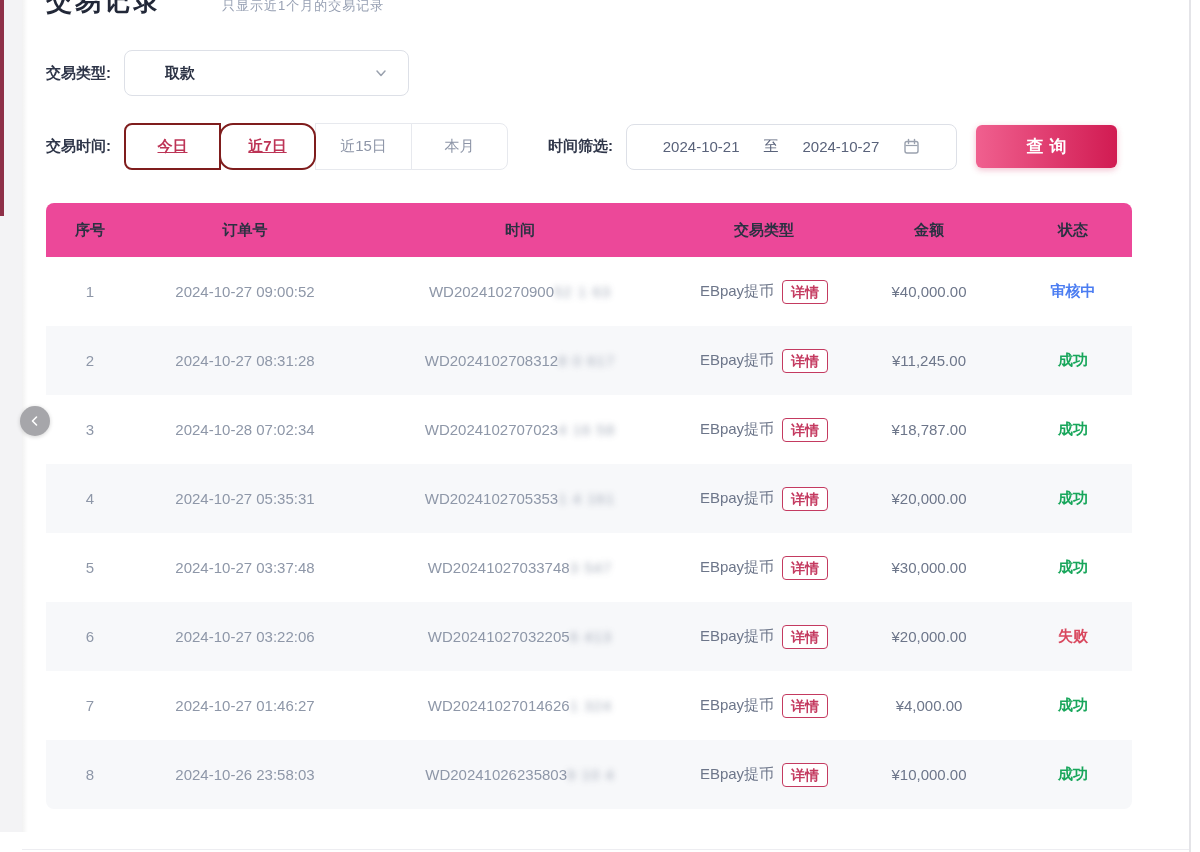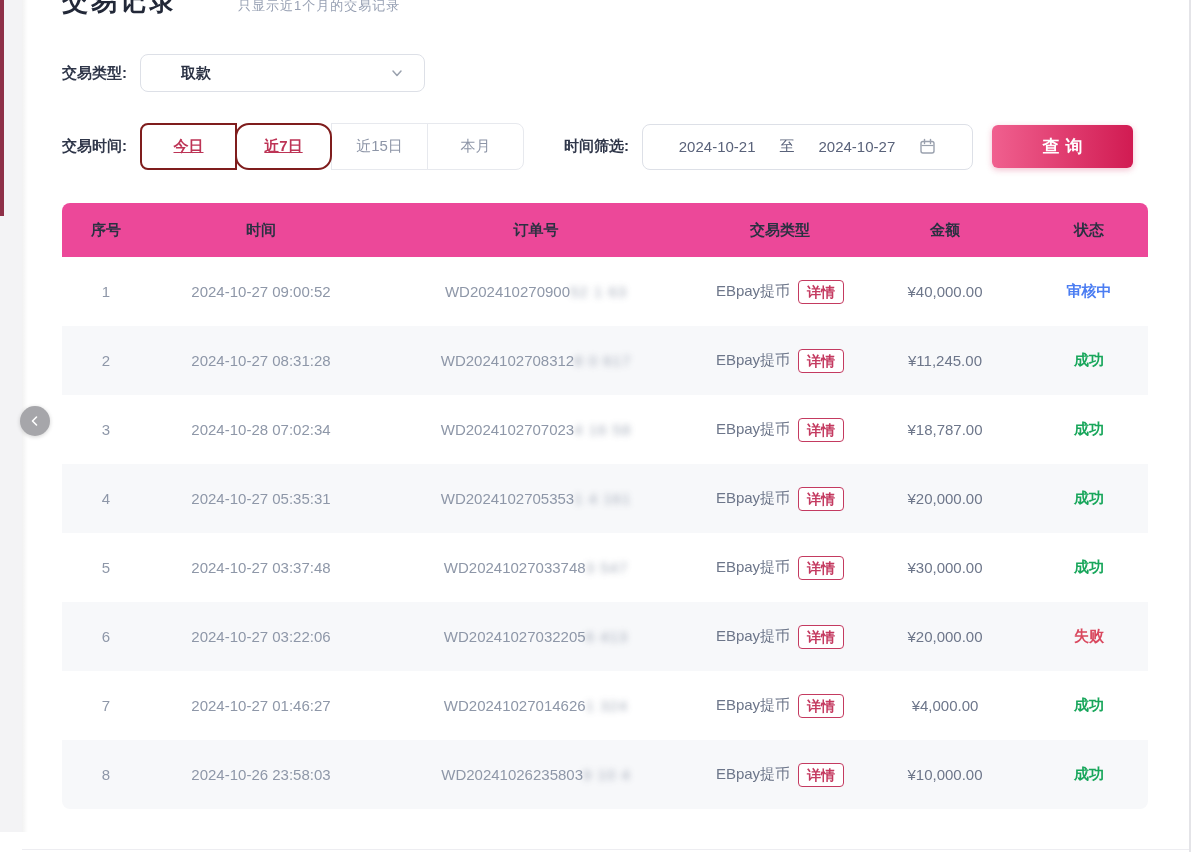--- a/index.html
+++ b/index.html
@@ -10,32 +10,32 @@
   
   .side-gutter{position:absolute;left:0;top:0;width:22px;height:832px;background:#f3f3f5;}
   .side-accent{position:absolute;left:0;top:0;width:4px;height:216px;background:#8e3048;}
   .panel-shadow{position:absolute;left:22px;top:0;width:6px;height:832px;background:linear-gradient(90deg,rgba(0,0,0,.05),rgba(0,0,0,0));}
   .back-fab{position:absolute;left:20px;top:406px;width:30px;height:30px;border-radius:50%;
     background:#a6a6aa;display:flex;align-items:center;justify-content:center;z-index:6;
     box-shadow:0 1px 4px rgba(0,0,0,.18);cursor:pointer;}
   .right-edge{position:absolute;left:1189px;top:0;width:2px;height:852px;background:#e4e4e8;}
   .bottom-edge{position:absolute;left:22px;top:849px;width:1167px;height:1px;background:#ededf1;}
 
-  .main{position:absolute;left:22px;top:0;width:1168px;padding-left:40px;box-sizing:border-box;}
+  .main{position:absolute;left:6px;top:0;width:1168px;padding-left:40px;box-sizing:border-box;}
 
   .page-header{margin-top:-16px;display:flex;align-items:baseline;white-space:nowrap;height:30px;}
   .page-title{font-size:26px;font-weight:bold;color:#222838;letter-spacing:3px;}
   .page-subtitle{font-size:13px;color:#97a0b3;margin-left:60px;letter-spacing:1px;}
 
   .filter-row{display:flex;align-items:center;}
   .type-row{margin-top:36px;height:46px;}
   .time-row{margin-top:27px;height:47px;}
   .f-label{font-size:15px;color:#2f3649;font-weight:600;flex:none;}
 
-  .select-box{margin-left:13px;width:285px;height:38px;border:1px solid #dde0e7;border-radius:8px;
+  .select-box{margin-left:13px;width:285px;height:46px;border:1px solid #dde0e7;border-radius:8px;
     display:flex;align-items:center;justify-content:space-between;box-sizing:border-box;
     padding:0 20px 0 40px;cursor:pointer;background:#fff;}
   .select-value{font-size:15px;font-weight:bold;color:#2b3244;}
 
   .seg-group{margin-left:13px;display:flex;height:47px;}
   .seg{width:97px;height:47px;display:flex;align-items:center;justify-content:center;
     font-size:15px;box-sizing:border-box;background:#fff;cursor:pointer;}
   .seg.plain{border:1px solid #e7e9ee;color:#8d95a7;margin-left:-1px;}
   .seg.active{border:2px solid #7f1d1d;color:#bd3456;font-weight:bold;position:relative;z-index:2;text-decoration:underline;}
   .seg.active + .seg.active{margin-left:-2px;border-radius:14px;}
@@ -124,22 +124,22 @@
         </svg>
       </span>
     </div>
 
     <button class="query-btn">查询</button>
   </div>
 
   <div class="table">
     <div class="t-head">
         <span>序号</span>
+        <span>订单号</span>
         <span>时间</span>
-        <span>订单号</span>
         <span>交易类型</span>
         <span>金额</span>
         <span>状态</span>
       </div>
     <div>
         <div class="t-row">
     <span>1</span>
     <span>2024-10-27 09:00:52</span>
     <span class="cell-order"><span>WD202410270900</span><span class="blur">52 1 63</span></span>
     <span class="cell-type">

